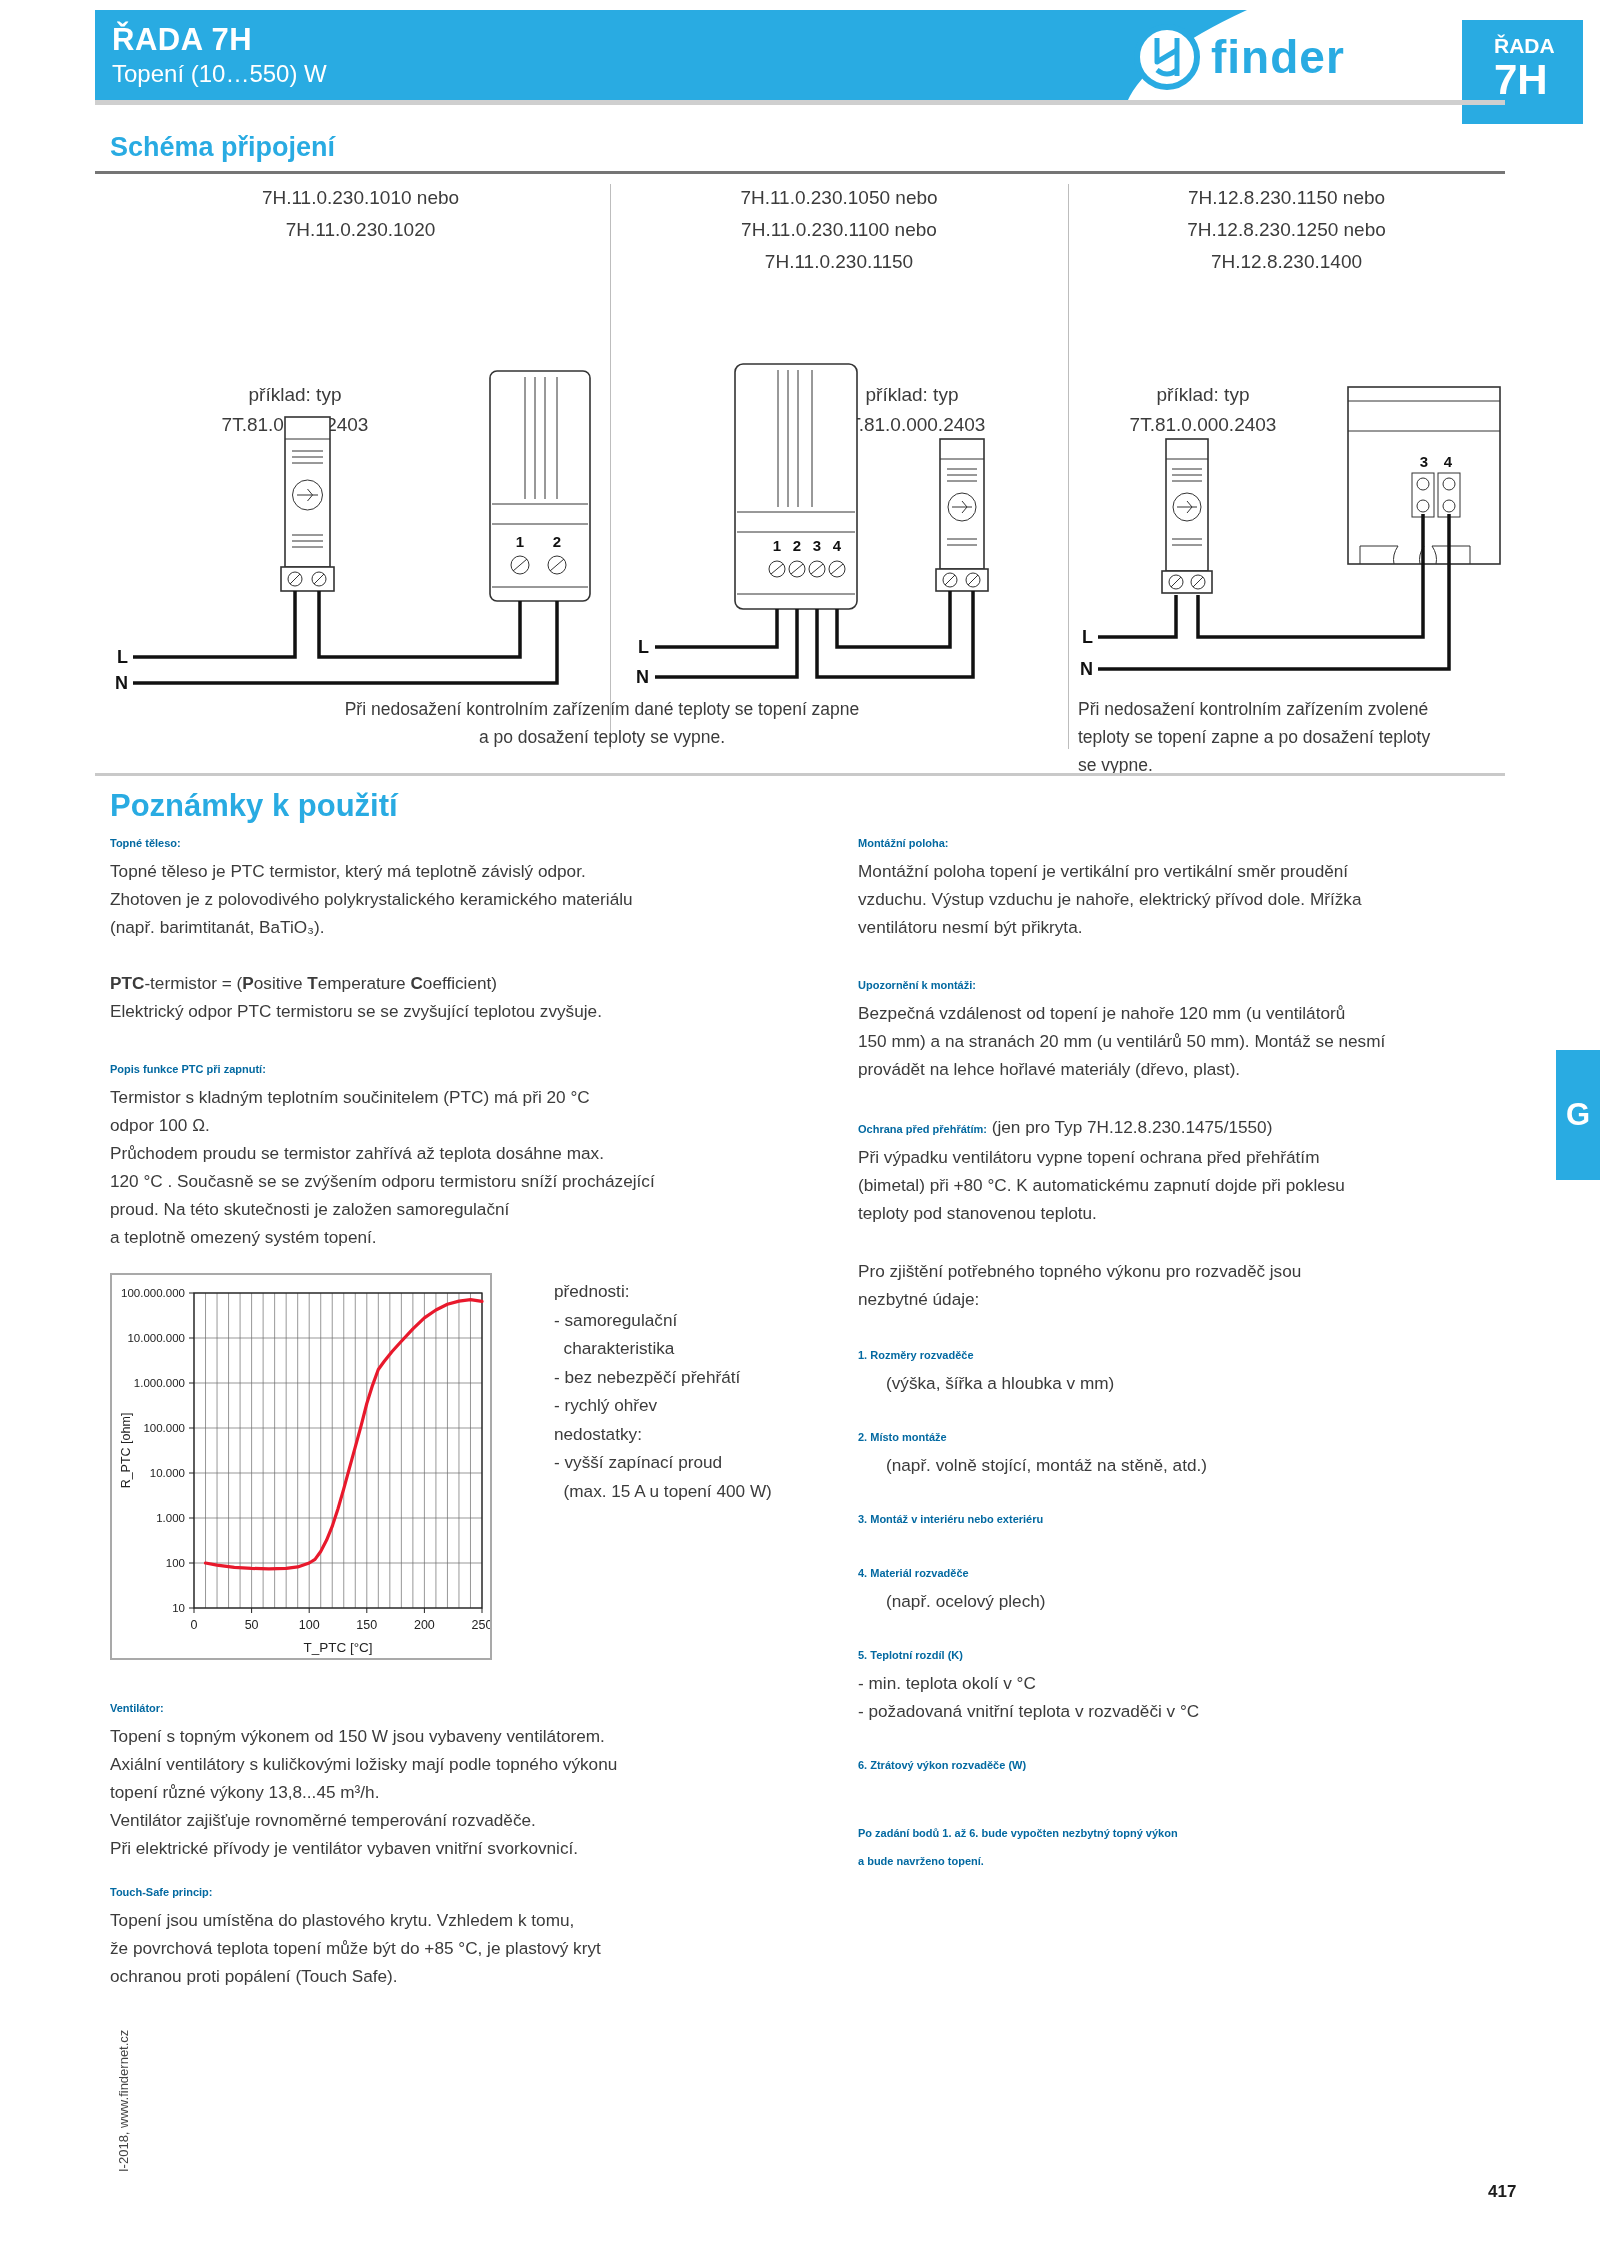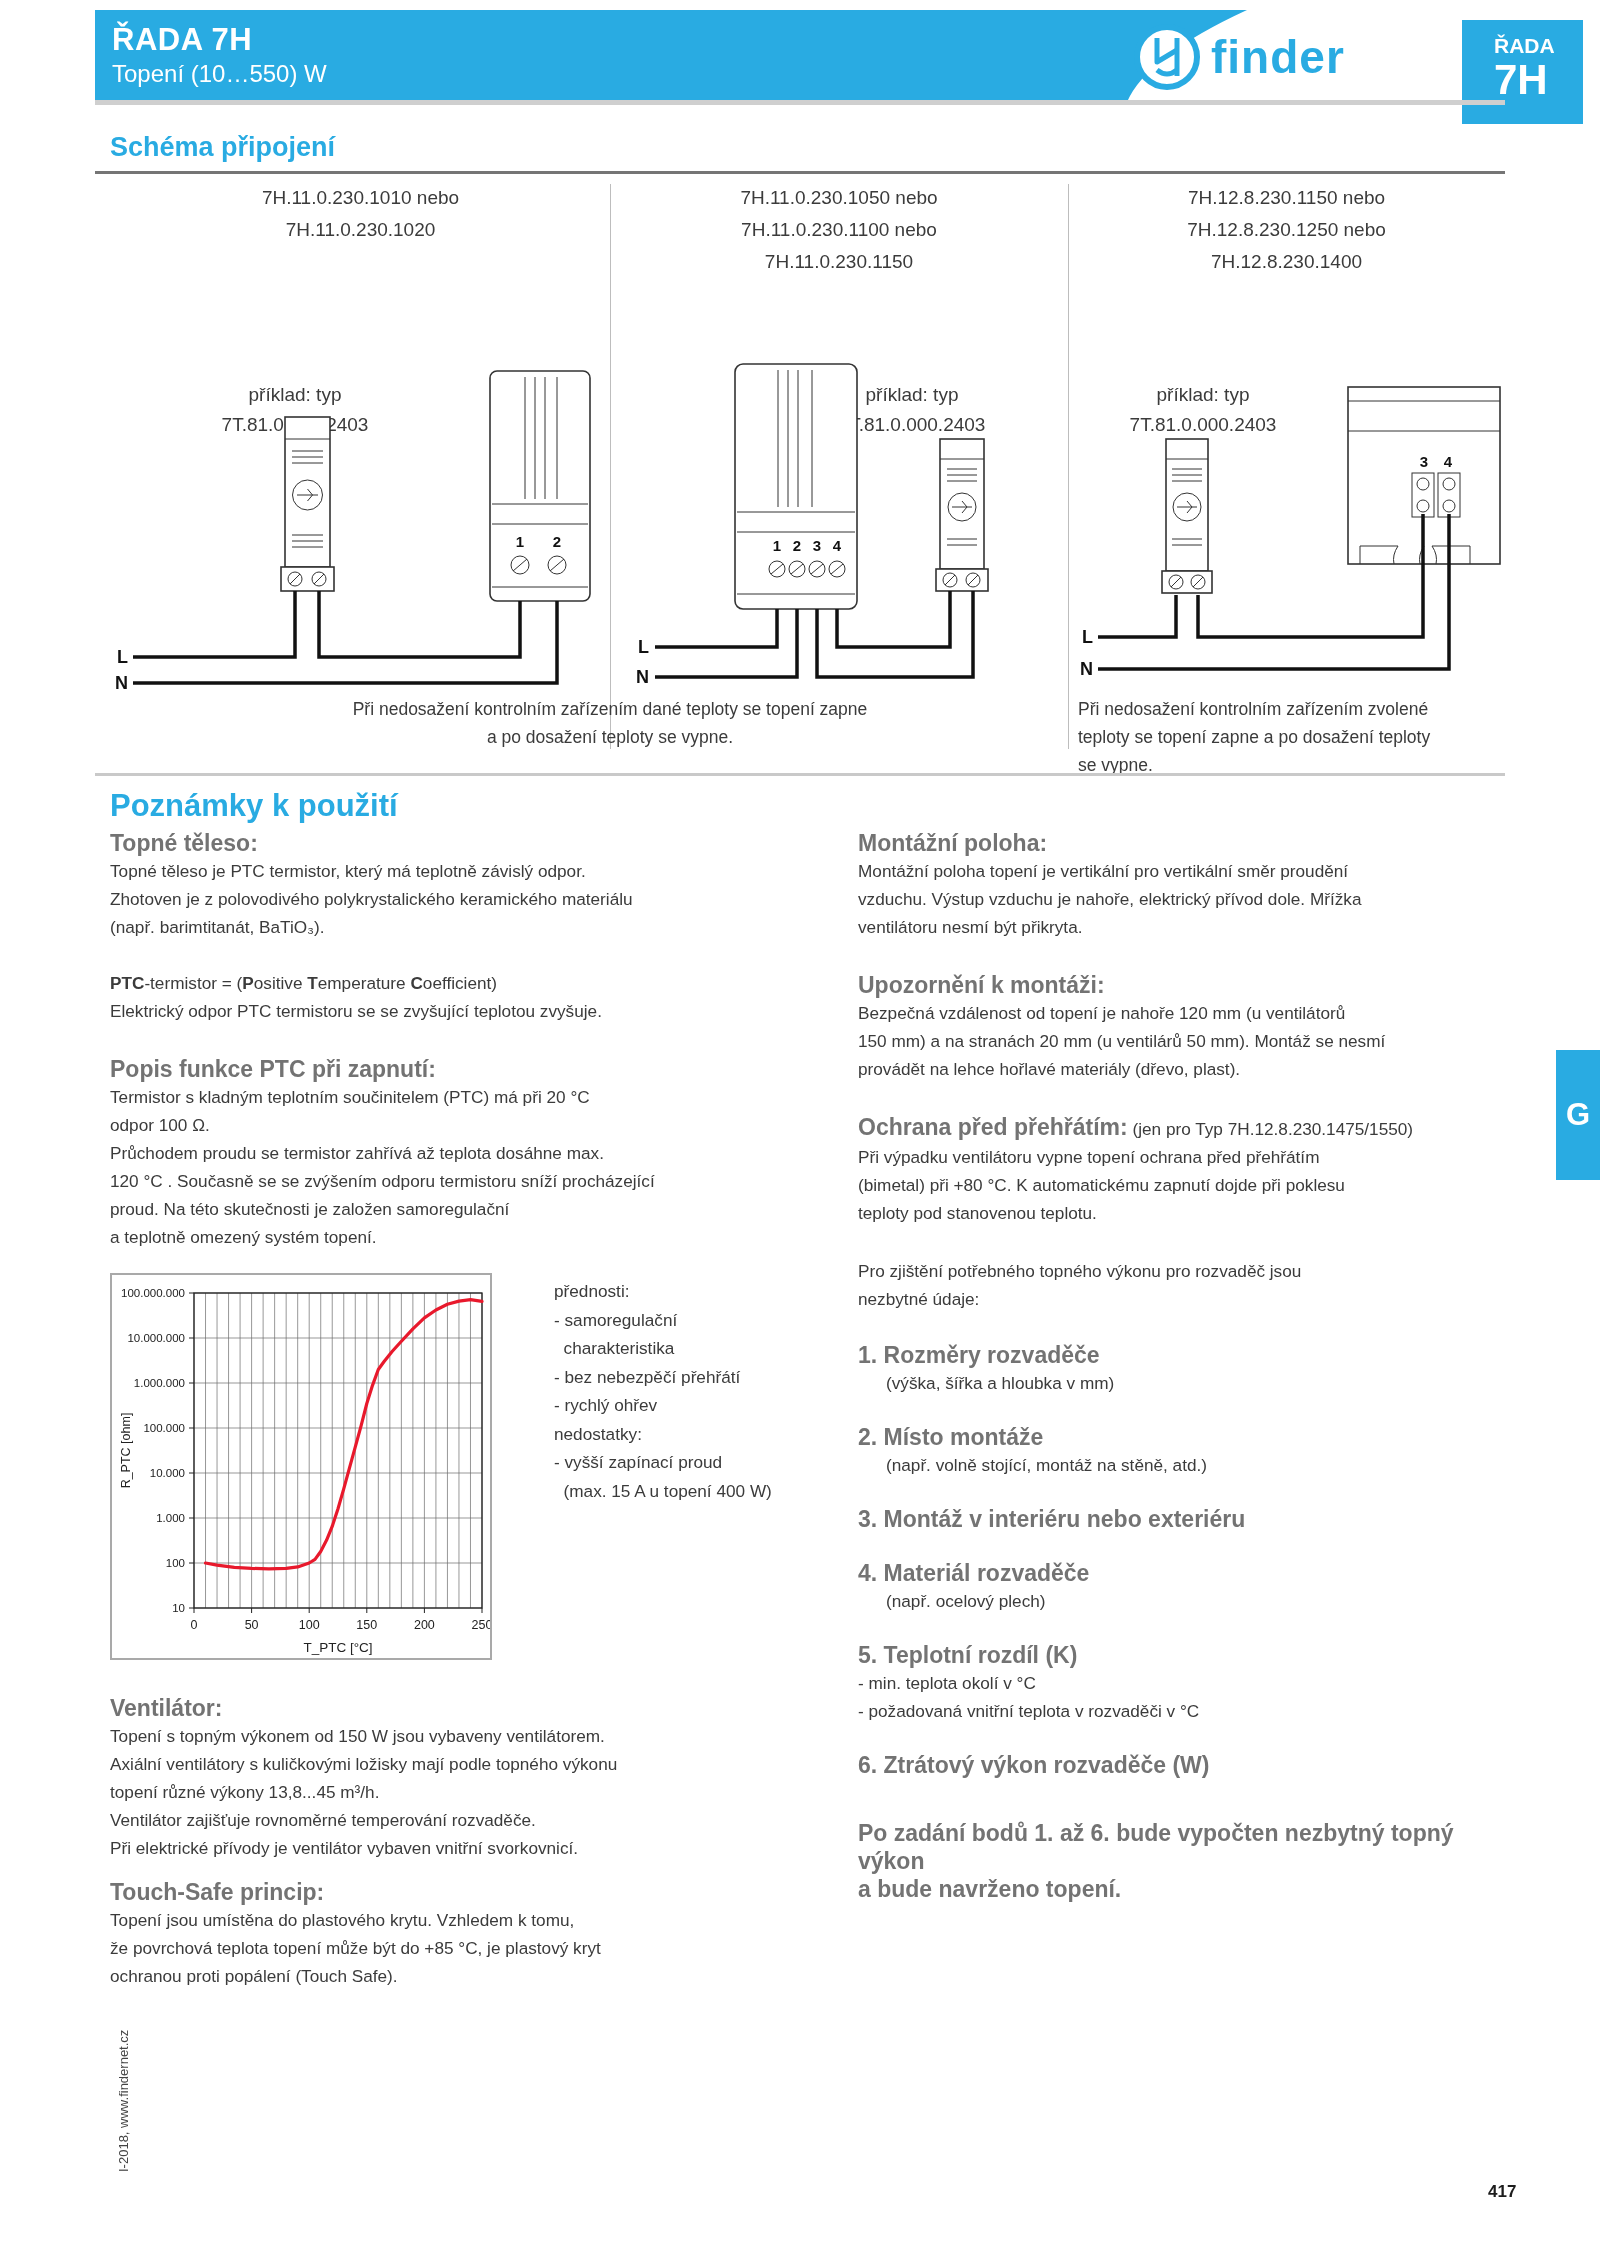--- a/index.html
+++ b/index.html
@@ -27,21 +27,21 @@
   .cap { position:absolute; top:521px; font-size:17.5px; line-height:28px; color:#3b3b3b; white-space:pre-line; }
   .cap.center { text-align:center; }
   .schema-end-rule { position:absolute; left:95px; top:773px; width:1410px; height:3px; background:#c9c9c9; }
 
   
   .notes { position:absolute; left:110px; top:788px; width:1392px; }
   .notes h2 { color:#29abe2; font-size:31px; font-weight:bold; margin-bottom:5px; }
   .cols { display:flex; gap:40px; }
   .colL { width:708px; }
   .colR { width:644px; }
-  .bh { font-size:23px; font-weight:bold; color:#737373; line-height:28px; }
+  .bh { font-size:11px; font-weight:bold; color:#0369a1; line-height:28px; }
   .para { font-size:17.2px; line-height:28px; white-space:pre-line; }
   .mb { margin-bottom:28px; }
   .mt { margin-top:30px; }
   .sub { padding-left:28px; }
   .item { margin-bottom:26px; }
   .chart-row { display:flex; margin-top:22px; margin-bottom:34px; }
   .chart-box { width:382px; height:387px; border:2px solid #a9a9a9; background:#fff; padding:2px; }
   .adv { font-size:17.2px; line-height:28.5px; white-space:pre; margin-left:62px; margin-top:4px; }
 
   
@@ -240,21 +240,21 @@
         </g>
         <g class="wire">
           <path d="M30,298 H108 V256"></path>
           <path d="M130,256 V298 H355 V175"></path>
           <path d="M30,330 H381 V175"></path>
         </g>
         <text class="lnlab" x="14" y="304">L</text>
         <text class="lnlab" x="12" y="336">N</text>
       </svg>
 
-      <div class="cap center" style="left:60px;width:910px">Při nedosažení kontrolním zařízením dané teploty se topení zapne
+      <div class="cap center" style="left:52px;width:910px">Při nedosažení kontrolním zařízením dané teploty se topení zapne
 a po dosažení teploty se vypne.</div>
       <div class="cap" style="left:983px;width:425px">Při nedosažení kontrolním zařízením zvolené
 teploty se topení zapne a po dosažení teploty
 se vypne.</div>
     </div>
   </div>
   <div class="schema-end-rule"></div>
 
   <div class="notes">
     <h2>Poznámky k použití</h2>

